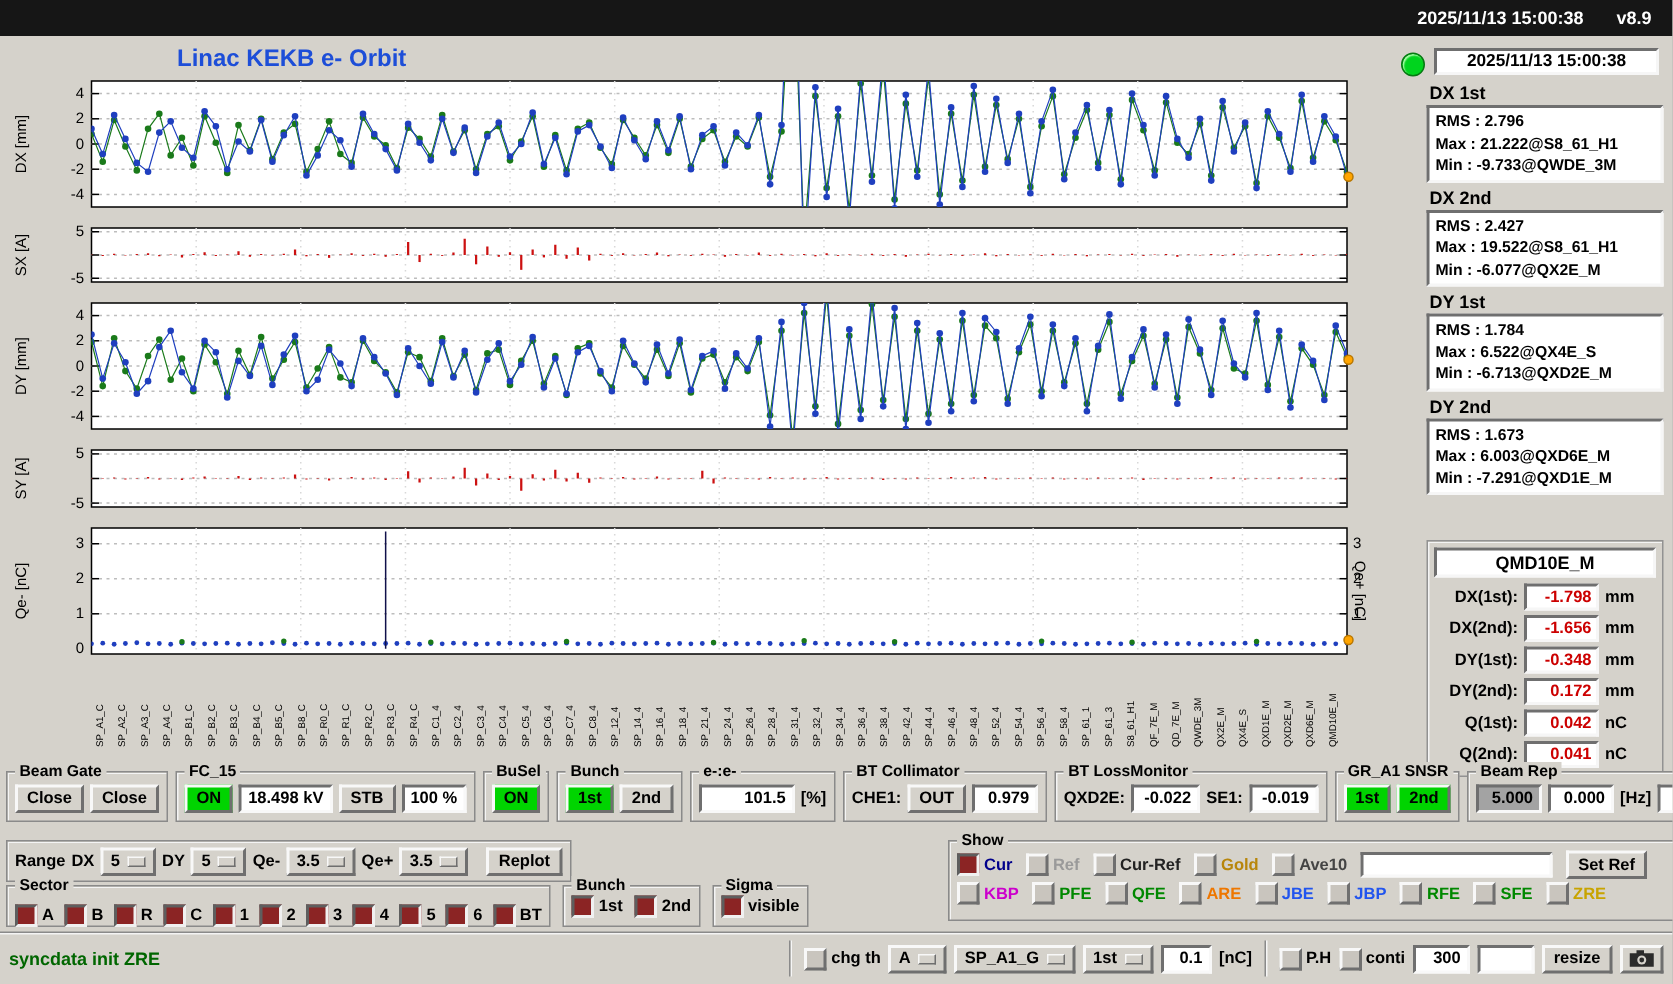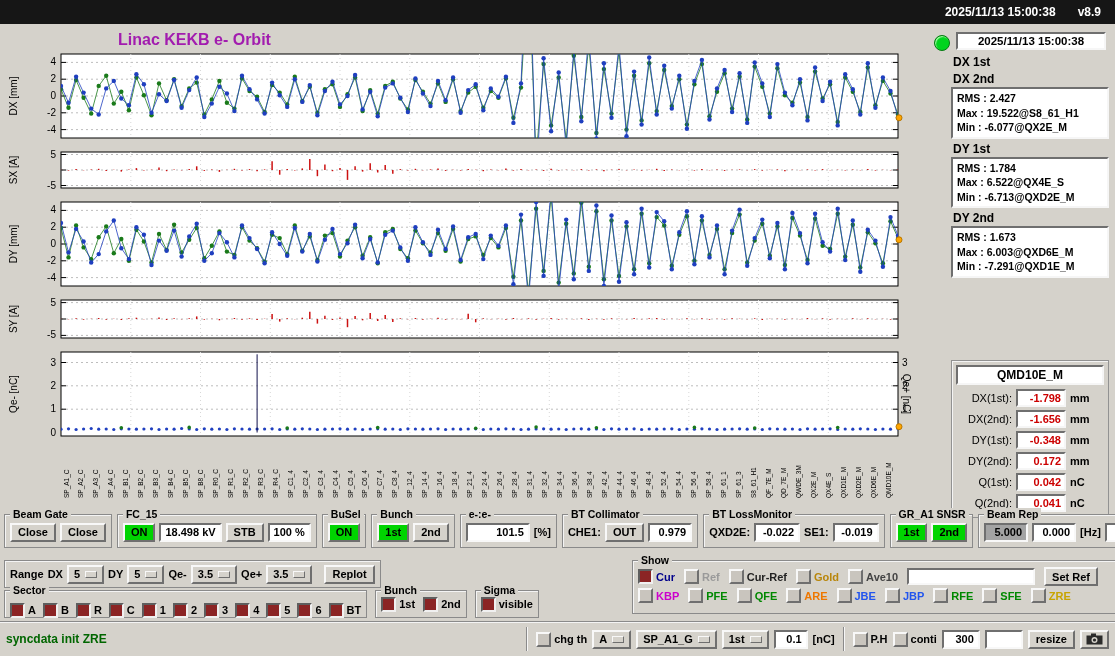--- a/index.html
+++ b/index.html
@@ -1,39 +1,39 @@
 <!DOCTYPE html>
 <html><head>
 <meta charset="utf-8">
 <style>
   html,body{margin:0;padding:0;}
   body{font-family:"Liberation Sans",sans-serif;background:#9a9a9a;}
   .app{position:relative;width:1115px;height:656px;background:#d5d2cb;overflow:hidden;}
   .topbar{position:absolute;top:0;left:0;width:1115px;height:24px;background:#161616;color:#fff;
     display:flex;justify-content:flex-end;align-items:center;gap:22px;padding-right:14px;
     box-sizing:border-box;font-weight:bold;font-size:12px;}
-  .title{position:absolute;left:118px;top:31px;color:#a21caf;font-weight:bold;font-size:16px;}
+  .title{position:absolute;left:118px;top:31px;color:#1d4ed8;font-weight:bold;font-size:16px;}
   .led{position:absolute;left:934px;top:35px;width:14px;height:14px;border-radius:50%;
     background:#00d41e;border:1px solid #067a12;box-shadow:inset 1px 1px 1px #aaffaa;}
   .clock{position:absolute;left:956px;top:32px;width:150px;height:18px;background:#fff;
     border:2px solid;border-color:#6f6f6f #f6f6f6 #f6f6f6 #6f6f6f;font-size:11.5px;font-weight:bold;
     display:flex;align-items:center;justify-content:center;box-sizing:border-box;}
   .charts{position:absolute;left:2px;top:50px;}
   .chart{line-height:0;margin-bottom:6px;}
   svg text{font-family:"Liberation Sans",sans-serif;fill:#000;}
   .stats{position:absolute;left:951px;top:52px;width:158px;}
   .stat-label{font-size:12px;font-weight:bold;margin:3px 0 1px 2px;}
   .stat-box{background:#fff;border:2px solid;border-color:#6f6f6f #f6f6f6 #f6f6f6 #6f6f6f;
     padding:2px 4px;font-size:10.5px;font-weight:bold;line-height:14.5px;white-space:nowrap;overflow:hidden;}
   .mon{position:absolute;left:951px;top:360px;width:158px;box-sizing:border-box;border:1px solid #929292;
     box-shadow:inset 1px 1px 0 #f4f4f4;padding:4px 4px 2px;}
   .mon-title{background:#fff;border:2px solid;border-color:#6f6f6f #f6f6f6 #f6f6f6 #6f6f6f;
     text-align:center;font-weight:bold;font-size:12px;padding:1px 0;margin-bottom:4px;}
   .mrow{display:flex;align-items:center;gap:4px;margin:3px 0;}
-  .mrow .ml{width:56px;text-align:right;font-size:11px;font-weight:normal;}
+  .mrow .ml{width:56px;text-align:right;font-size:11px;font-weight:bold;}
   .mrow .mv{width:50px;background:#fff;border:2px solid;border-color:#6f6f6f #f6f6f6 #f6f6f6 #6f6f6f;
     color:#cc0000;font-size:11px;font-weight:bold;text-align:right;padding:1px 3px;box-sizing:border-box;}
   .mrow .mu{font-size:11px;font-weight:bold;}
   .g{position:relative;border:1px solid #8a8a8a;box-shadow:inset 1px 1px 0 #f4f4f4;
     padding:6px 5px 4px;background:#d5d2cb;display:flex;align-items:center;gap:4px;box-sizing:border-box;height:34px;}
   .gtitle{position:absolute;top:-7px;left:5px;font-size:10.5px;font-weight:bold;background:#d5d2cb;padding:0 3px;white-space:nowrap;}
   .btn{display:inline-flex;align-items:center;justify-content:center;font-size:11px;font-weight:bold;
     padding:1px 6px;height:19px;background:#d5d2cb;border:2px solid;
     border-color:#f8f8f8 #6f6f6f #6f6f6f #f8f8f8;box-sizing:border-box;cursor:default;white-space:nowrap;}
   .btn.on{background:#00d400;}
@@ -1115,20 +1115,25 @@
           <text transform="rotate(-90 843.7 52)" x="843.7" y="52" font-size="6.5" font-family="DejaVu Sans Mono, monospace">QXD1E_M</text>
           <text transform="rotate(-90 858.6 52)" x="858.6" y="52" font-size="6.5" font-family="DejaVu Sans Mono, monospace">QXD2E_M</text>
           <text transform="rotate(-90 873.6 52)" x="873.6" y="52" font-size="6.5" font-family="DejaVu Sans Mono, monospace">QXD6E_M</text>
           <text transform="rotate(-90 888.5 52)" x="888.5" y="52" font-size="6.5" font-family="DejaVu Sans Mono, monospace">QMD10E_M</text>
         </svg></div>
   </div>
 
   <div class="stats">
     <div>
       <div class="stat-label">DX 1st</div>
+      <div class="stat-box">
+        <div>RMS : 2.796</div>
+        <div>Max : 21.222@S8_61_H1</div>
+        <div>Min : -9.733@QWDE_3M</div>
+      </div>
     </div>
     <div>
       <div class="stat-label">DX 2nd</div>
       <div class="stat-box">
         <div>RMS : 2.427</div>
         <div>Max : 19.522@S8_61_H1</div>
         <div>Min : -6.077@QX2E_M</div>
       </div>
     </div>
     <div>

